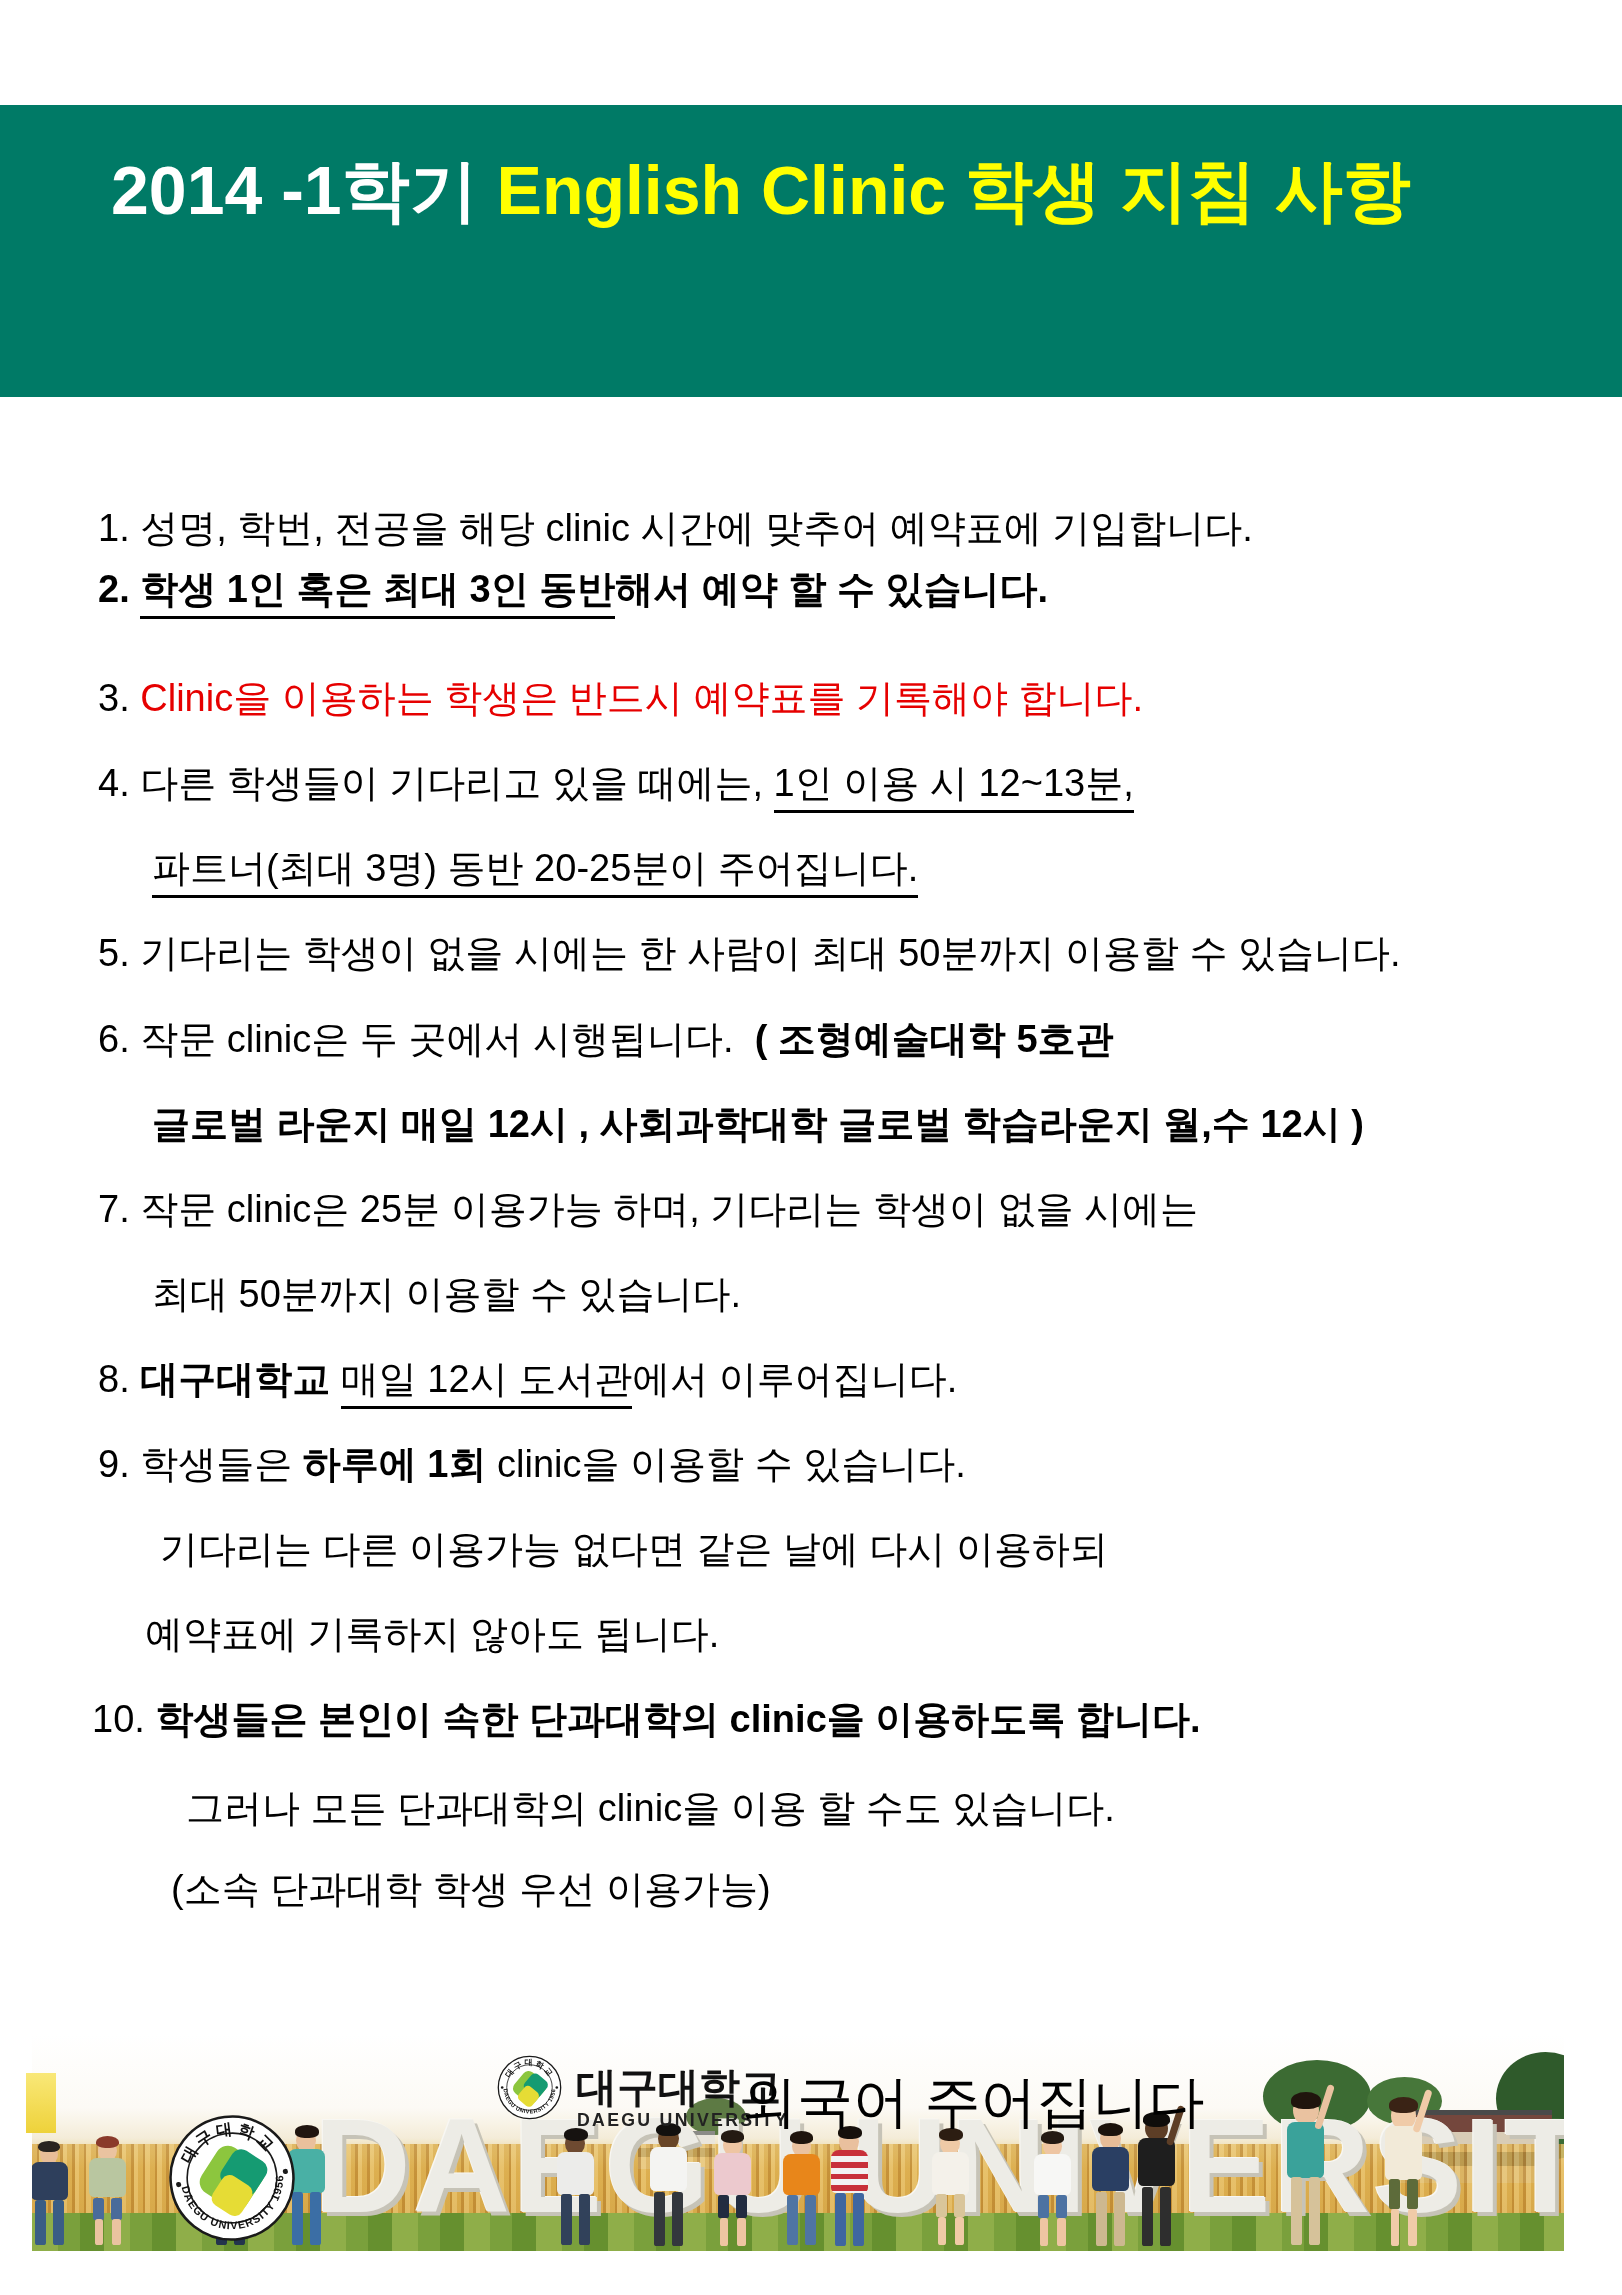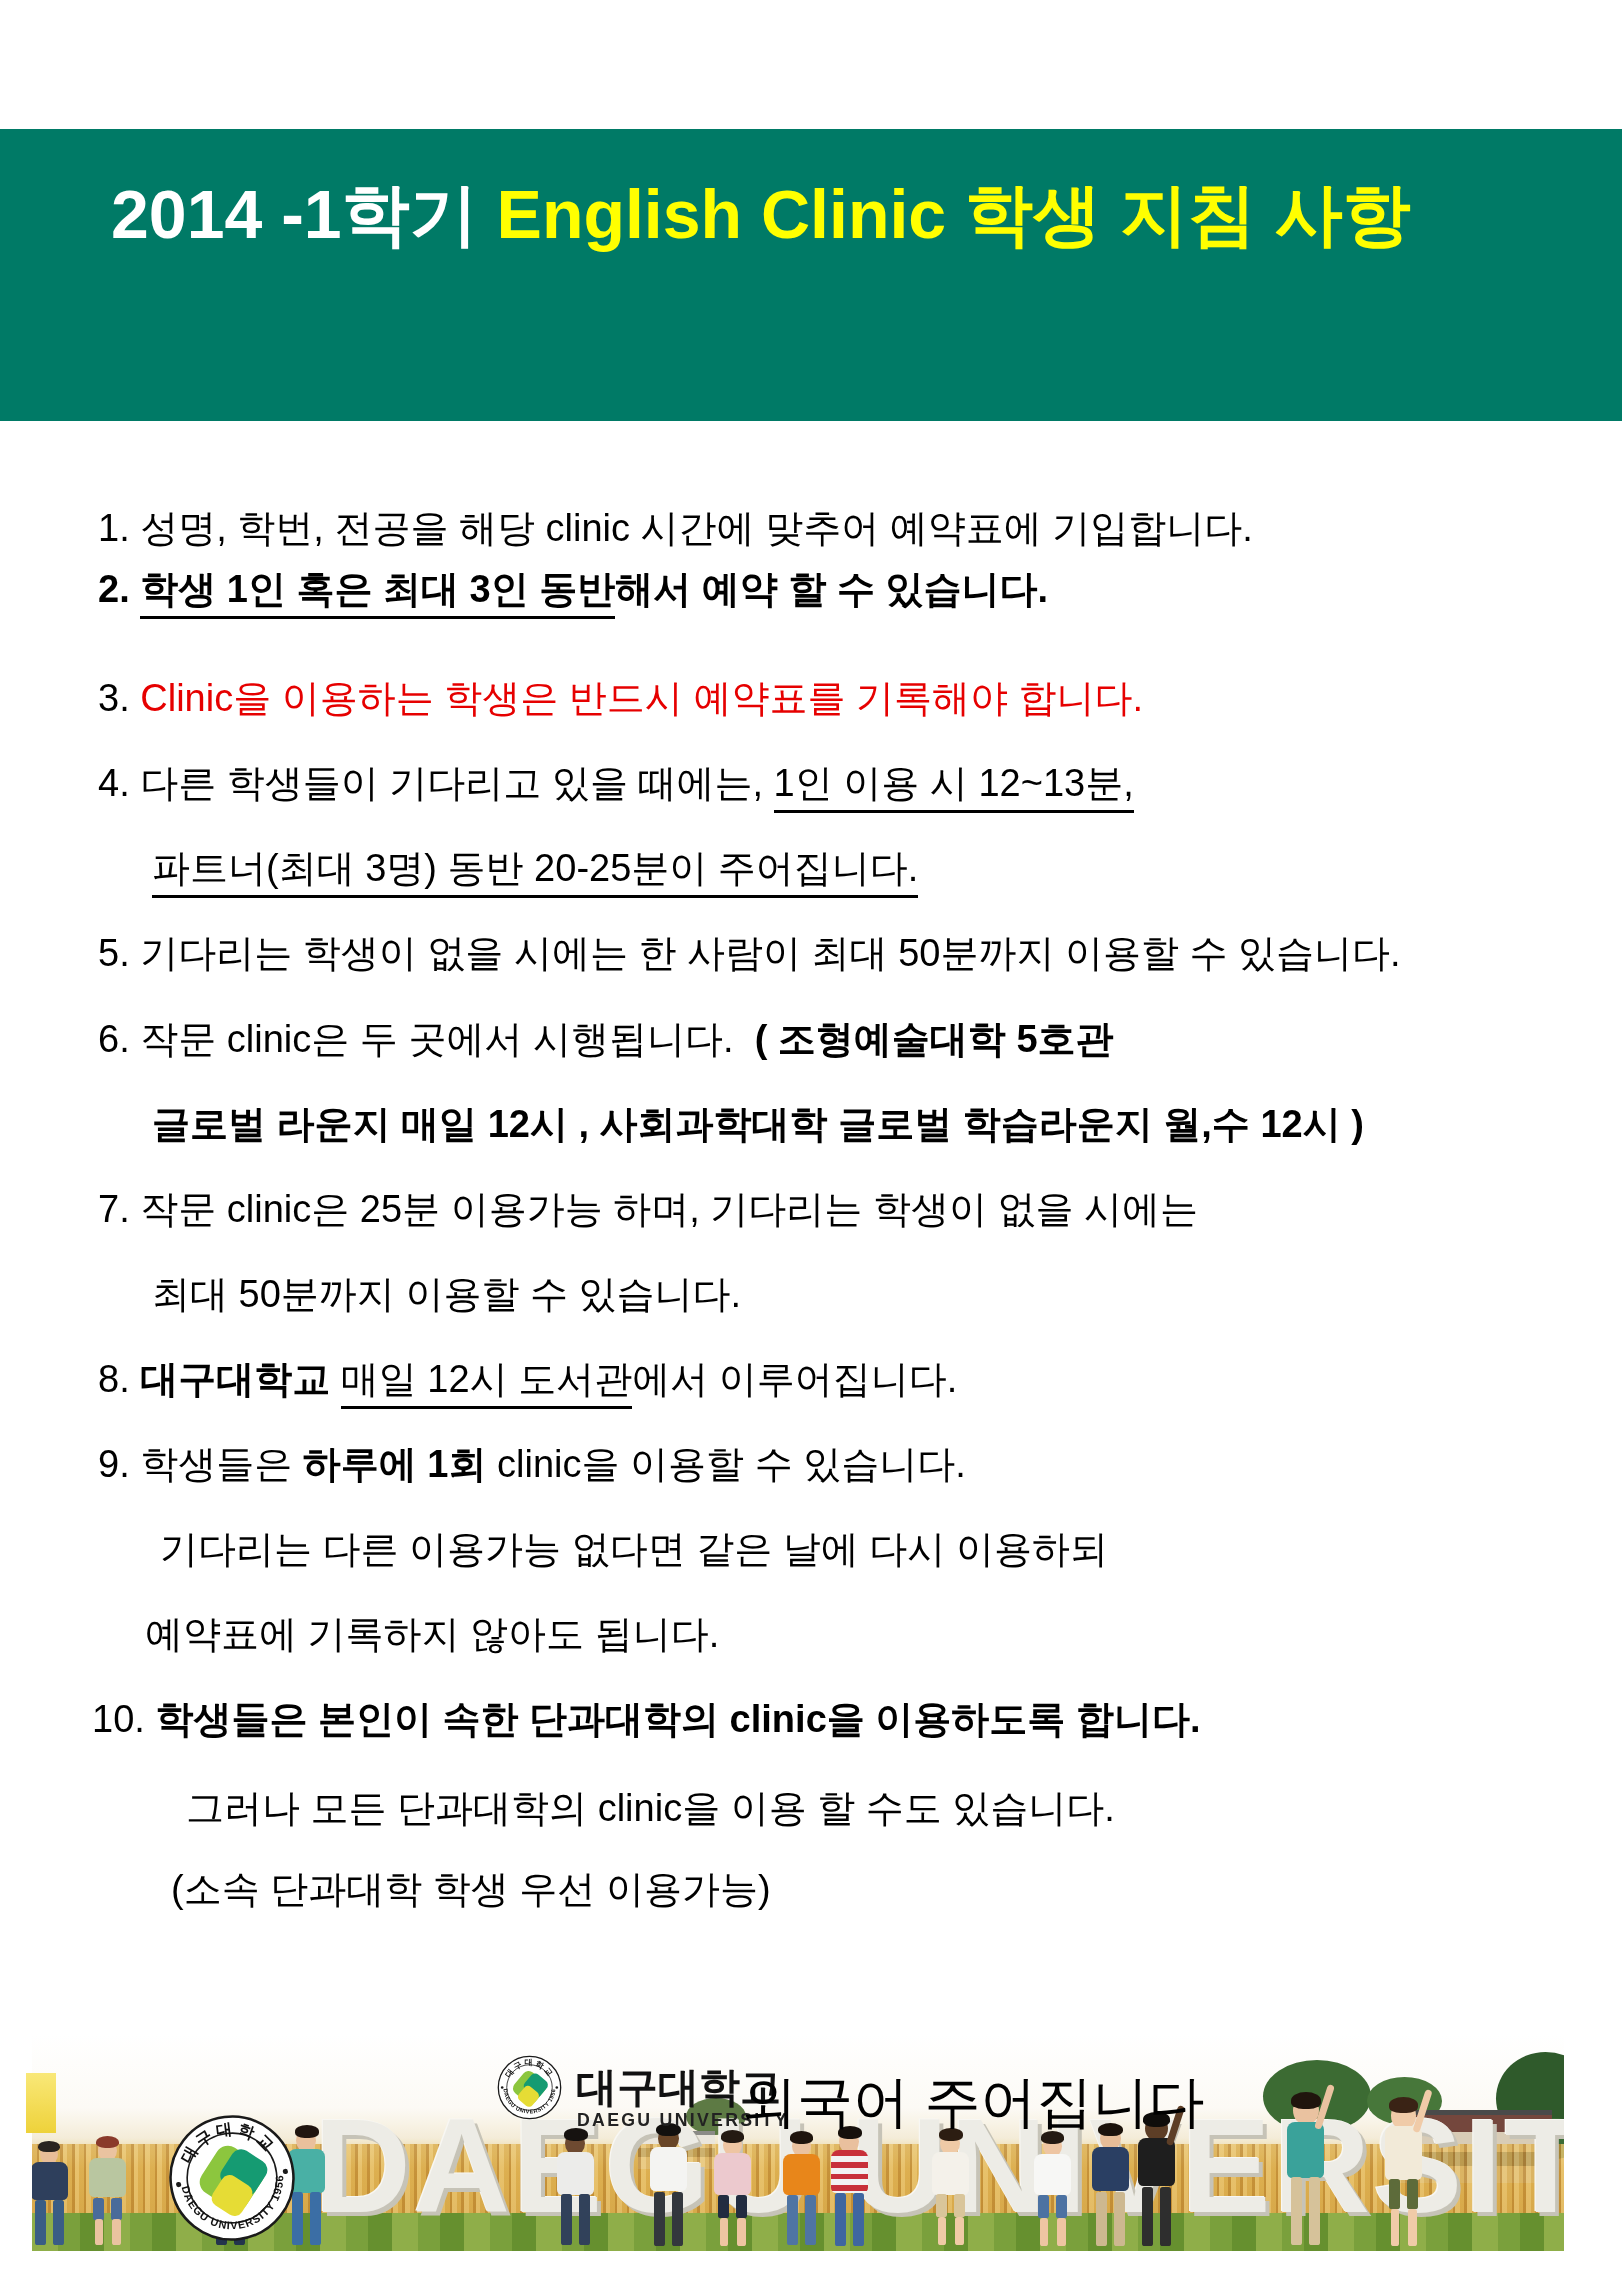--- a/index.html
+++ b/index.html
@@ -1,21 +1,21 @@
 <!DOCTYPE html>
 <html style="font-size:10.5px"><head>
 <meta charset="utf-8">
 <style>
   html,body{margin:0;padding:0;}
   body{width:1623px;height:2295px;position:relative;background:#ffffff;
        font-family:"Liberation Sans","DejaVu Sans",sans-serif;color:#000;}
   .page{position:absolute;left:0;top:0;width:1623px;height:2295px;overflow:hidden;background:#fff;}
 
   
-  .banner{position:absolute;left:0;top:105px;width:1623px;height:292px;background:#007a66;margin-top:24px;}
+  .banner{position:absolute;left:0;top:105px;width:1623px;height:292px;background:#007a66;}
   .title-line1{position:absolute;left:111px;top:41px;font-size:68px;font-weight:bold;white-space:pre;}
   .title-line1 .sem{color:#ffffff;}
   .title-line1 .rest{color:#ffff00;}
   .title-line2{position:absolute;left:185px;top:165px;font-size:51px;font-weight:bold;color:#ffff00;white-space:pre;}
 
   
   .guidelines{position:absolute;left:0;top:0;width:1623px;}
   .g-line{position:absolute;font-size:38px;line-height:1.15;white-space:pre;color:#000;}
   .g-line .b{font-weight:bold;}
   .g-line .r{color:#e60000;}

